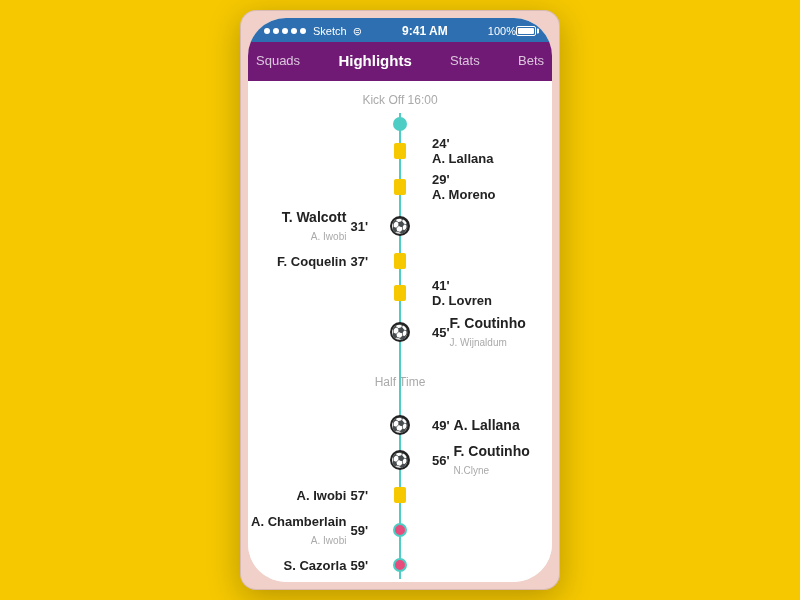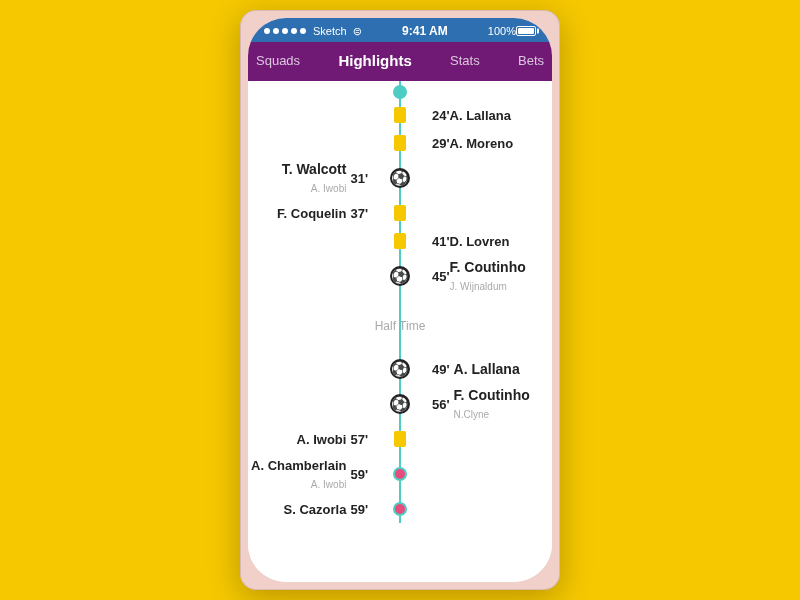--- a/index.html
+++ b/index.html
@@ -172,21 +172,21 @@
     .event-left {
       flex: 1;
       display: flex;
       flex-direction: column;
       align-items: flex-end;
       padding-right: 16px;
     }
     .event-right {
       flex: 1;
       display: flex;
-      flex-direction: row;
+      flex-direction: column;
       align-items: flex-start;
       padding-left: 16px;
     }
 
     .event-center {
       width: 32px;
       display: flex;
       align-items: center;
       justify-content: center;
       z-index: 2;
@@ -265,20 +265,21 @@
     </div>
 
     <div class="nav-bar">
       <span class="nav-item">Squads</span>
       <span class="nav-item active">Highlights</span>
       <span class="nav-item">Stats</span>
       <span class="nav-item">Bets</span>
     </div>
 
     <div class="content">
+      <div class="section-label">Kick Off 16:00</div>
 
       <div class="timeline">
         <div class="timeline-line"></div>
         <div class="kick-off-dot"></div>
 
         <div class="event-row">
           <div class="event-left"></div>
           <div class="event-center">
             <div class="icon-yellow-card"></div>
           </div>

